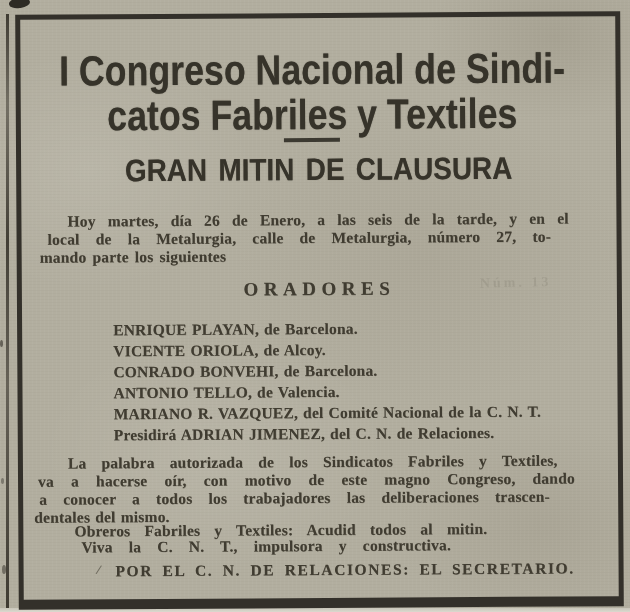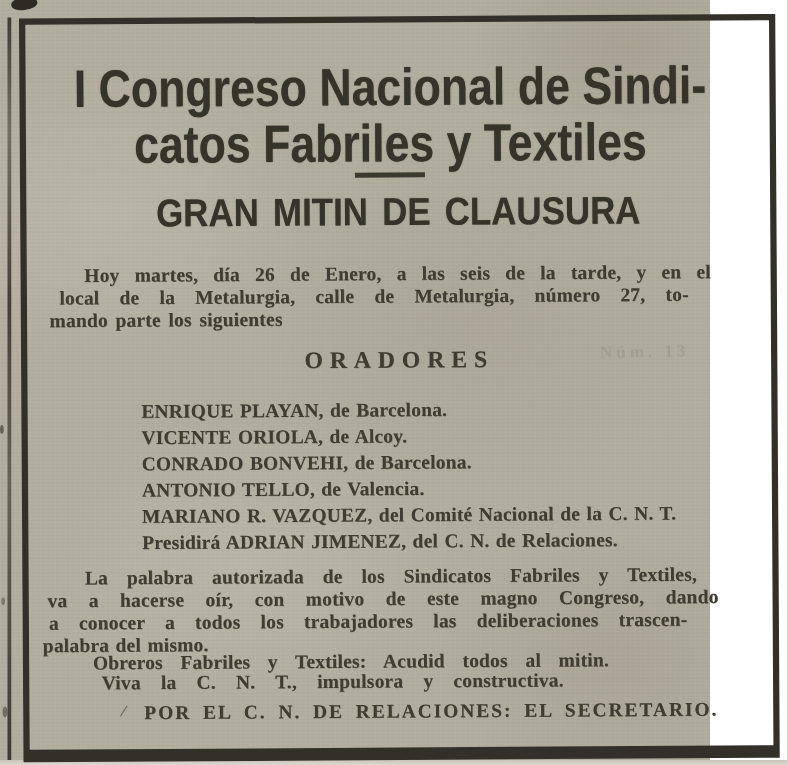--- a/index.html
+++ b/index.html
@@ -6,21 +6,21 @@
     --paper:#b2ae9f;
     --ink:#403c31;
     --ink_dark:#36332a;
     --border:#33302a;
   }
   *{margin:0;padding:0;box-sizing:border-box;}
   html,body{width:630px;height:612px;overflow:hidden;}
   body{font-family:"Liberation Serif",serif;}
 
   .paper{
-    position:relative;width:568px;height:612px;
+    position:relative;width:630px;height:612px;
     background:
       repeating-linear-gradient(0deg, rgba(90,85,70,0.035) 0 1px, rgba(0,0,0,0) 1px 3px),
       repeating-linear-gradient(90deg, rgba(255,255,255,0.03) 0 1px, rgba(0,0,0,0) 1px 4px),
       radial-gradient(ellipse 180px 120px at 88% 6%, rgba(122,115,97,0.20), rgba(0,0,0,0) 70%),
       radial-gradient(ellipse 240px 170px at 14% 28%, rgba(255,255,250,0.10), rgba(0,0,0,0) 70%),
       radial-gradient(ellipse 280px 210px at 68% 42%, rgba(118,110,93,0.10), rgba(0,0,0,0) 70%),
       radial-gradient(ellipse 250px 170px at 34% 74%, rgba(255,255,248,0.09), rgba(0,0,0,0) 70%),
       radial-gradient(ellipse 210px 150px at 86% 86%, rgba(115,107,90,0.13), rgba(0,0,0,0) 70%),
       var(--paper);
   }
@@ -155,21 +155,21 @@
     <div class="body speaker sp0">ENRIQUE PLAYAN, de Barcelona.</div>
     <div class="body speaker sp1">VICENTE ORIOLA, de Alcoy.</div>
     <div class="body speaker sp2">CONRADO BONVEHI, de Barcelona.</div>
     <div class="body speaker sp3">ANTONIO TELLO, de Valencia.</div>
     <div class="body speaker sp4">MARIANO R. VAZQUEZ, del Comité Nacional de la C. N. T.</div>
     <div class="body speaker sp5">Presidirá ADRIAN JIMENEZ, del C. N. de Relaciones.</div>
 
     <div class="body close-l1">La palabra autorizada de los Sindicatos Fabriles y Textiles,</div>
     <div class="body close-l2">va a hacerse oír, con motivo de este magno Congreso, dando</div>
     <div class="body close-l3">a conocer a todos los trabajadores las deliberaciones trascen-</div>
-    <div class="body close-l4">palabra del mismo.</div>
+    <div class="body close-l4">dentales del mismo.</div>
     <div class="body call-1">Obreros Fabriles y Textiles: Acudid todos al mitin.</div>
     <div class="body call-2">Viva la C. N. T., impulsora y constructiva.</div>
 
     <div class="slash">/</div>
     <div class="signature">POR EL C. N. DE RELACIONES: EL SECRETARIO.</div>
 
   </div>
 </div>
 
 </body></html>

